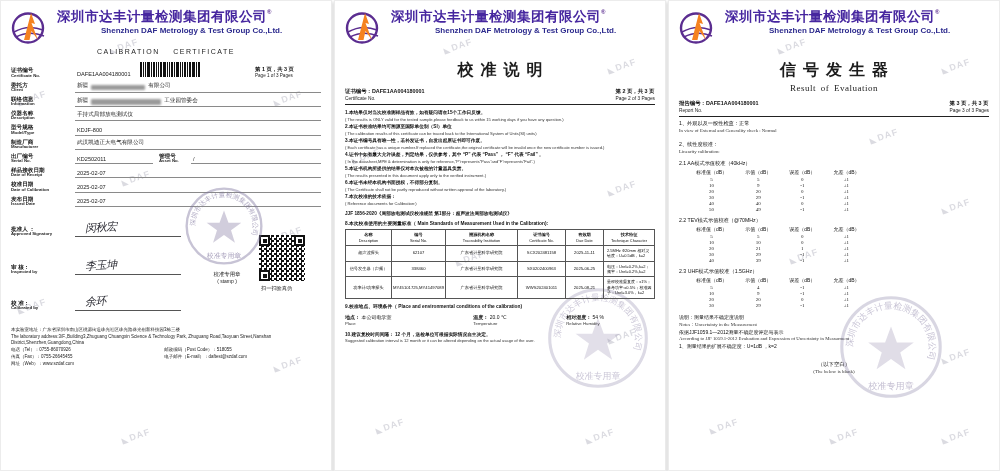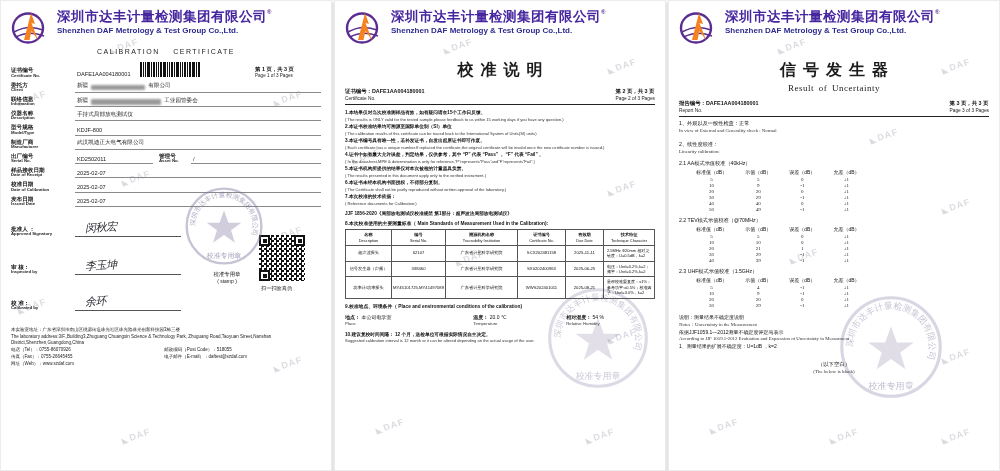--- a/index.html
+++ b/index.html
@@ -9,21 +9,21 @@
           border:1px solid #ececec; box-shadow:0 2px 3px rgba(0,0,0,.18); padding:8px 10px 0 10px; }
   
   .wm { position:absolute; color:rgba(110,110,135,.25); font-size:9px; font-weight:bold;
         transform:rotate(-18deg); letter-spacing:1px; pointer-events:none; white-space:nowrap; }
   .wm .sail { font-size:8px; margin-right:1px; }
   
   .hdr { display:flex; align-items:flex-start; gap:6px; position:relative; z-index:2; }
   .hdr svg { flex:none; }
   .reg { font-size:6px; color:#5b2d90; vertical-align:top; }
   .co-cn { font-size:13.5px; font-weight:bold; color:#46269f; letter-spacing:.5px; line-height:1.25; }
-  .co-en { font-size:8px; font-weight:bold; color:#2d2b8e; line-height:1.3; }
+  .co-en { font-size:8px; font-weight:bold; color:#2d2b8e; line-height:1.3;margin-left:44px; }
   
   .title-cn { text-align:center; font-size:19px; font-weight:bold; color:#1c1c1c; letter-spacing:11px; margin-top:6px; text-indent:11px;}
   .title-cn.sm { font-size:16px; letter-spacing:7px; text-indent:7px; margin-top:14px;}
   .title-en { text-align:center; font-size:7px; color:#222; letter-spacing:1.5px; word-spacing:10px; margin-top:2px; }
   .title-en.serif { font-family:"Liberation Serif","DejaVu Serif",serif; letter-spacing:.5px; word-spacing:2px; }
   
   .form { margin-top:7px; position:relative; z-index:2;}
   .frow { display:flex; align-items:flex-end; margin-bottom:3.2px; }
   .flabel { width:64px; flex:none; line-height:1.12; }
   .flabel .cn { display:block; font-size:5.6px; font-weight:bold; color:#111; }
@@ -461,21 +461,21 @@
         <path d="M5 28 Q18 21 33 27" stroke="#5b2d90" fill="none" stroke-width="1.5"></path>
         <path d="M13 31 L20 4 L24 15 L20.5 14 L27 31 L20.5 22 L18.5 31 Z" fill="#f5821f"></path>
       </svg>
       <div>
         <div class="co-cn"><span>深圳市达丰计量检测集团有限公司</span><span class="reg">®</span></div>
         <div class="co-en">Shenzhen DAF Metrology &amp; Test Group Co.,Ltd.</div>
       </div>
     </div>
 
     <div class="title-cn sm">信号发生器</div>
-    <div class="title-en serif" style="font-size:9px;text-transform:none">Result of Uncertainty</div>
+    <div class="title-en serif" style="font-size:9px;text-transform:none">Result of Evaluation</div>
 
     <div class="cert-line">
       <div>
         <span class="cn"><span>报告编号：</span><span>DAFE1AA004180001</span></span>
         <span class="en">Report No.</span>
       </div>
       <div class="rt">
         <span class="cn">第 3 页，共 3 页</span>
         <span class="en">Page 3 of 3 Pages</span>
       </div>

